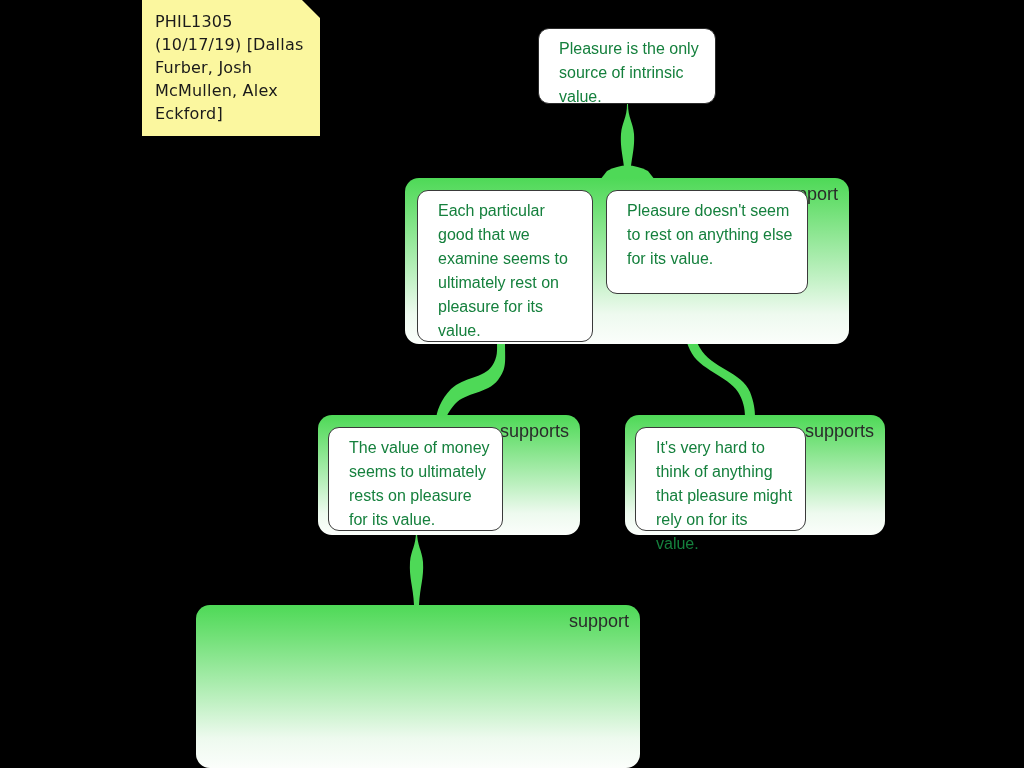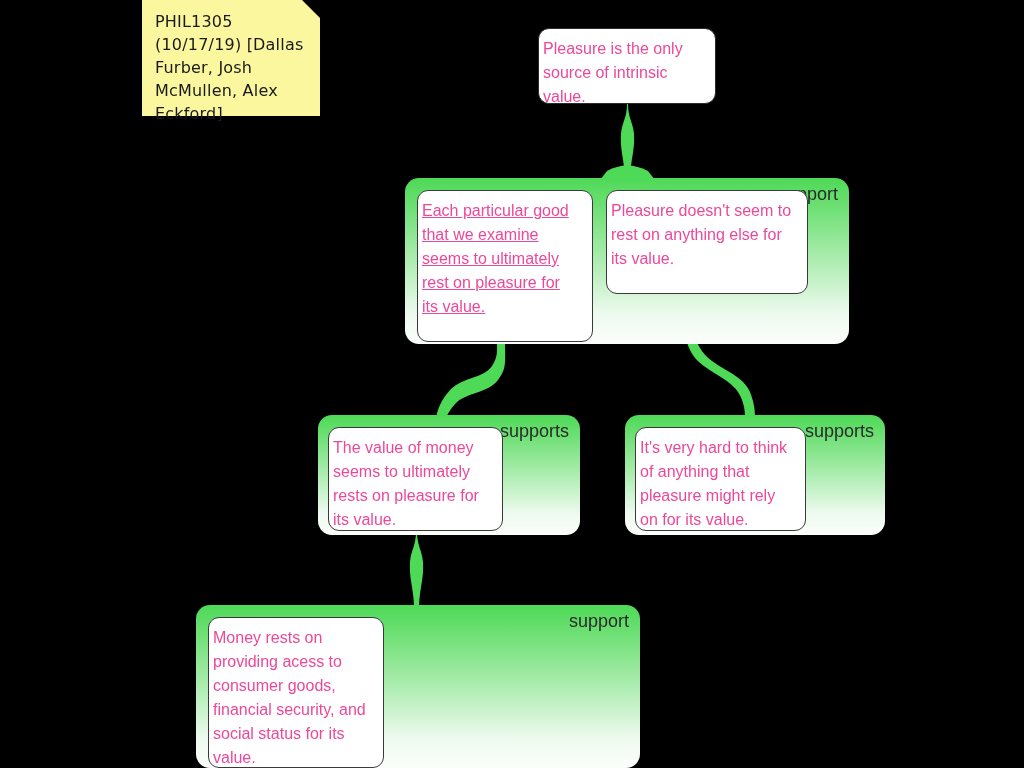--- a/index.html
+++ b/index.html
@@ -73,24 +73,24 @@
     white-space: nowrap;
   }
 
   
   .claim {
     position: absolute;
     background: #ffffff;
     border: 1.4px solid #3a3a3a;
     border-radius: 11px;
     box-sizing: border-box;
-    color: #ec4899;
+    color: #15803d;
     font-size: 16px;
     line-height: 24px;
-    padding: 8px 12px 8px 4px;
+    padding: 8px 12px 8px 20px;
     font-family: "Liberation Sans", sans-serif;
   }
   .claim.top-claim {
     border-color: #2b2b2b;
   }
 </style>
 </head>
 <body>
 
 <div id="canvas">
@@ -126,34 +126,34 @@
                C681,330 684,318 684,294 Z" fill="#4ed957"></path>
       <path d="M676,296 L712,296 L706,288 Q694,281 682,288 Z" fill="#4ed957"></path>
     </g>
 
     <g>
       <path d="M416,531 C416,546 411,550 410,562 C409,578 413,586 414,605 L419,605 C420,586 424,578 423,562 C422,550 417,546 417,531 Z" fill="#4ed957"></path>
       <path d="M390,533 L444,533 L437,524 Q416,514 396,524 Z" fill="#4ed957"></path>
     </g>
   </svg>
 
-  <div class="sticky" id="sticky-note" style="left: 142px; top: 0px; width: 178px; height: 116px;">
+  <div class="sticky" id="sticky-note" style="left: 142px; top: 0px; width: 178px; height: 136px;">
     <span>PHIL1305 (10/17/19) [Dallas Furber, Josh McMullen, Alex Eckford]</span>
     <span class="sticky-fold"></span>
     <span class="sticky-fold-line"></span>
   </div>
 
   <div class="claim top-claim" id="top-claim" style="left: 538px; top: 28px; width: 178px; height: 76px;">
     <span>Pleasure is the only source of intrinsic value.</span>
   </div>
 
   <div class="group" id="group-0" style="left: 405px; top: 178px; width: 444px; height: 166px;">
     <span class="group-label">support</span>
   </div>
-  <div class="claim" id="claim-0-0" style="left: 417px; top: 190px; width: 176px; height: 152px; text-decoration: underline;">
+  <div class="claim" id="claim-0-0" style="left: 417px; top: 190px; width: 176px; height: 152px;">
     <span>Each particular good that we examine seems to ultimately rest on pleasure for its value.</span>
   </div>
   <div class="claim" id="claim-0-1" style="left: 606px; top: 190px; width: 202px; height: 104px;">
     <span>Pleasure doesn't seem to rest on anything else for its value.</span>
   </div>
 
   <div class="group" id="group-1" style="left: 318px; top: 415px; width: 262px; height: 120px;">
     <span class="group-label">supports</span>
   </div>
   <div class="claim" id="claim-1-0" style="left: 328px; top: 427px; width: 175px; height: 104px;">
@@ -163,17 +163,14 @@
   <div class="group" id="group-2" style="left: 625px; top: 415px; width: 260px; height: 120px;">
     <span class="group-label">supports</span>
   </div>
   <div class="claim" id="claim-2-0" style="left: 635px; top: 427px; width: 171px; height: 104px;">
     <span>It's very hard to think of anything that pleasure might rely on for its value.</span>
   </div>
 
   <div class="group" id="group-3" style="left: 196px; top: 605px; width: 444px; height: 163px;">
     <span class="group-label">support</span>
   </div>
-  <div class="claim" id="claim-3-0" style="left: 208px; top: 617px; width: 176px; height: 151px;">
-    <span>Money rests on providing acess to consumer goods, financial security, and social status for its value.</span>
-  </div>
 
 </div>
 
 </body></html>

